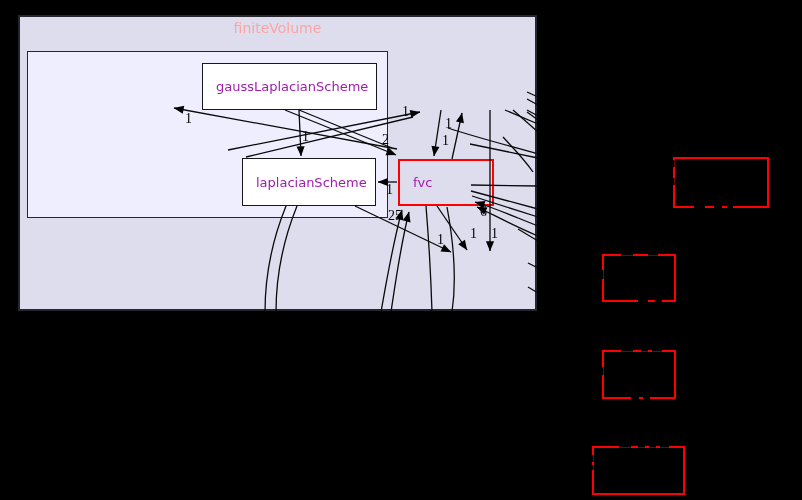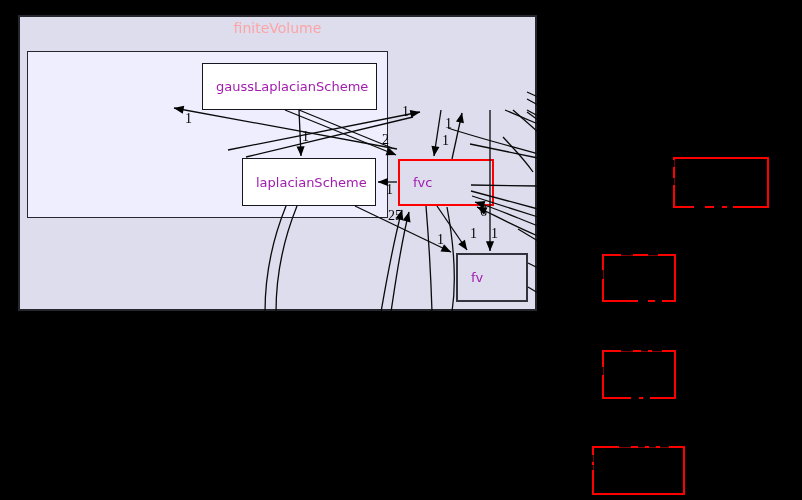--- a/index.html
+++ b/index.html
@@ -36,23 +36,20 @@
   <div class="cluster-label lbl-finitevolume">finiteVolume</div>
 
   <div class="node node-gauss">
     <span>gaussLaplacianScheme</span>
   </div>
   <div class="node node-laplacian">
     <span>laplacianScheme</span>
   </div>
   <div class="node node-fvc">
     <span>fvc</span>
-  </div>
-  <div class="node node-fv">
-    <span>fv</span>
   </div>
 
   <div class="ext ext-a"></div>
   <div class="ext ext-b"></div>
   <div class="ext ext-c"></div>
   <div class="ext ext-d"></div>
 
   <svg class="edges" width="802" height="500">
     <defs>
       <marker id="ah" viewBox="0 0 10 10" refX="9.3" refY="5" markerWidth="9" markerHeight="8" orient="auto">

